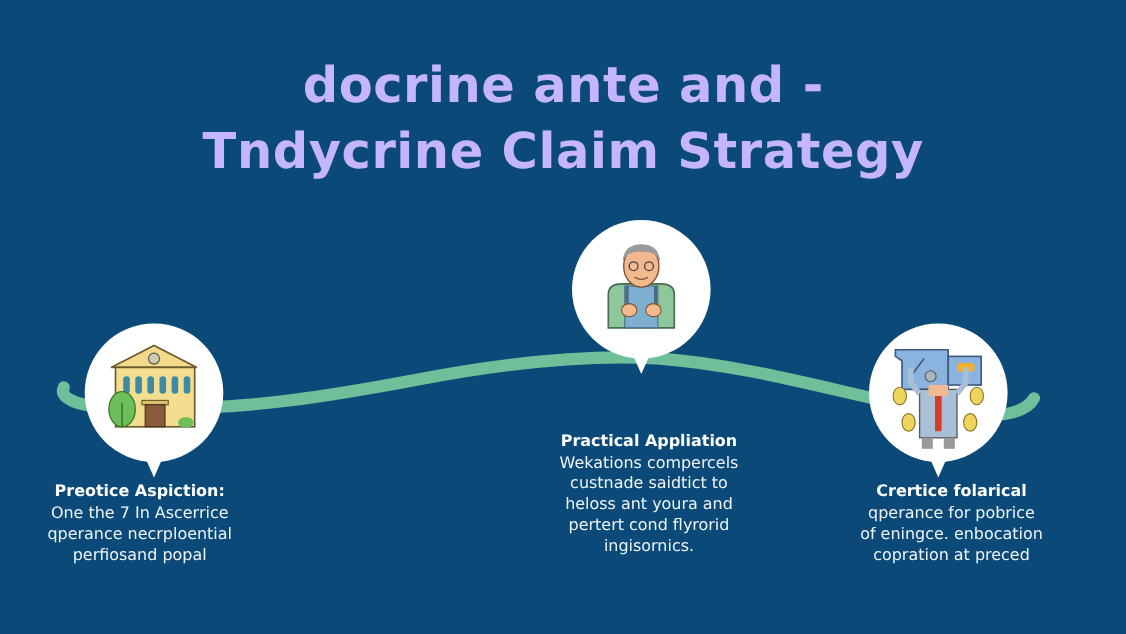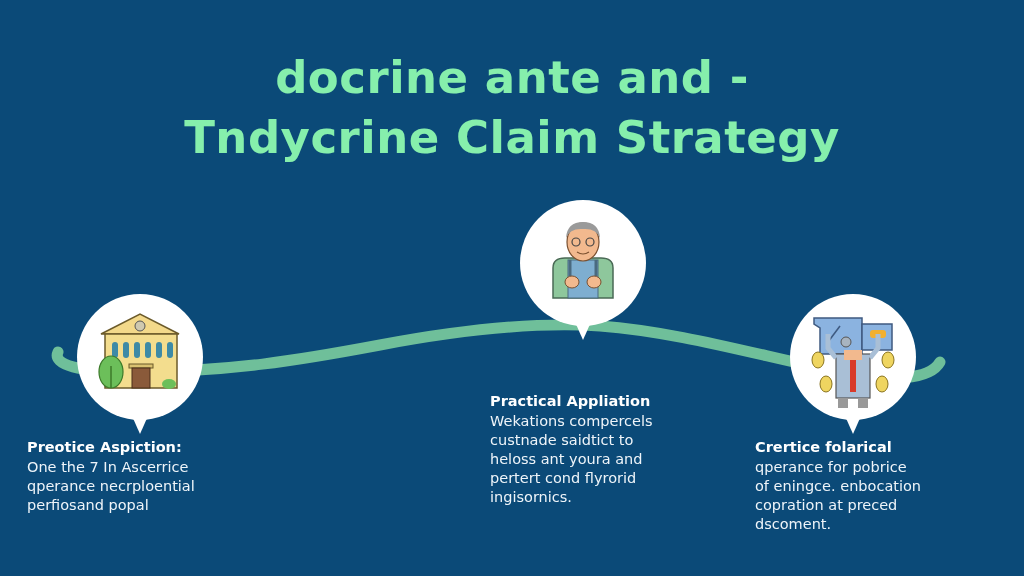--- a/index.html
+++ b/index.html
@@ -1,22 +1,22 @@
 <!DOCTYPE html>
 <html><head>
 <meta charset="utf-8">
 <style>
   html,body{margin:0;padding:0;}
   body{width:1024px;height:576px;overflow:hidden;background:#0b4a78;font-family:"DejaVu Sans","Liberation Sans",sans-serif;color:#fff;position:relative;}
-  .title{position:absolute;left:0;right:0;top:48px;text-align:center;font-weight:bold;font-size:45px;line-height:60px;letter-spacing:0.5px;color:#86efac;}
+  .title{position:absolute;left:0;right:0;top:48px;text-align:center;font-weight:bold;font-size:45px;line-height:60px;letter-spacing:0.5px;color:#c4b5fd;}
   .wave{position:absolute;left:0;top:0;width:1024px;height:576px;}
   .node{position:absolute;width:126px;height:126px;border-radius:50%;background:#fff;}
   .node .tip{position:absolute;left:50%;bottom:-14px;margin-left:-8px;width:0;height:0;border-left:8px solid transparent;border-right:8px solid transparent;border-top:18px solid #fff;}
   .node svg{position:absolute;left:0;top:0;}
-  .caption{position:absolute;font-size:14.5px;line-height:19px;color:#eef4f9;}
+  .caption{position:absolute;text-align:center;font-size:14.5px;line-height:19px;color:#eef4f9;}
   .caption .head{font-weight:bold;font-size:14.5px;color:#fff;margin-bottom:1px;}
   .caption .line{display:block;}
 </style>
 </head>
 <body>
 
 <div class="title">
   <div>docrine ante and -</div>
   <div>Tndycrine Claim Strategy</div>
 </div>
@@ -98,14 +98,13 @@
   <span class="line">heloss ant youra and</span>
   <span class="line">pertert cond flyrorid</span>
   <span class="line">ingisornics.</span>
 </div>
 
 <div class="caption" style="left:755px;top:438px;width:220px;">
   <div class="head">Crertice folarical</div>
   <span class="line">qperance for pobrice</span>
   <span class="line">of eningce. enbocation</span>
   <span class="line">copration at preced</span>
-  <span class="line">dscoment.</span>
 </div>
 
 </body></html>

